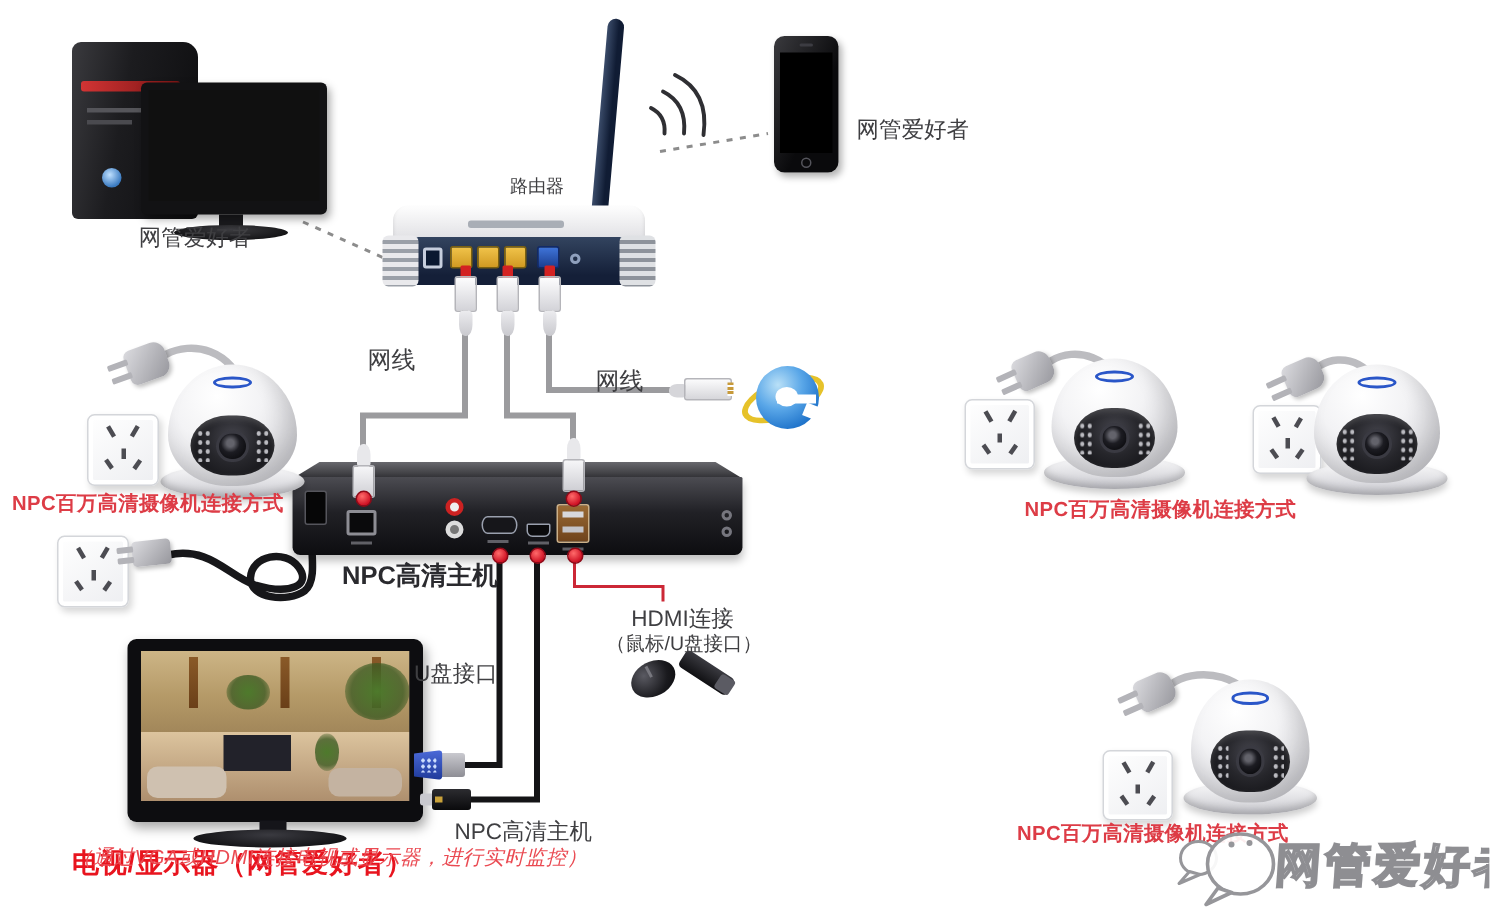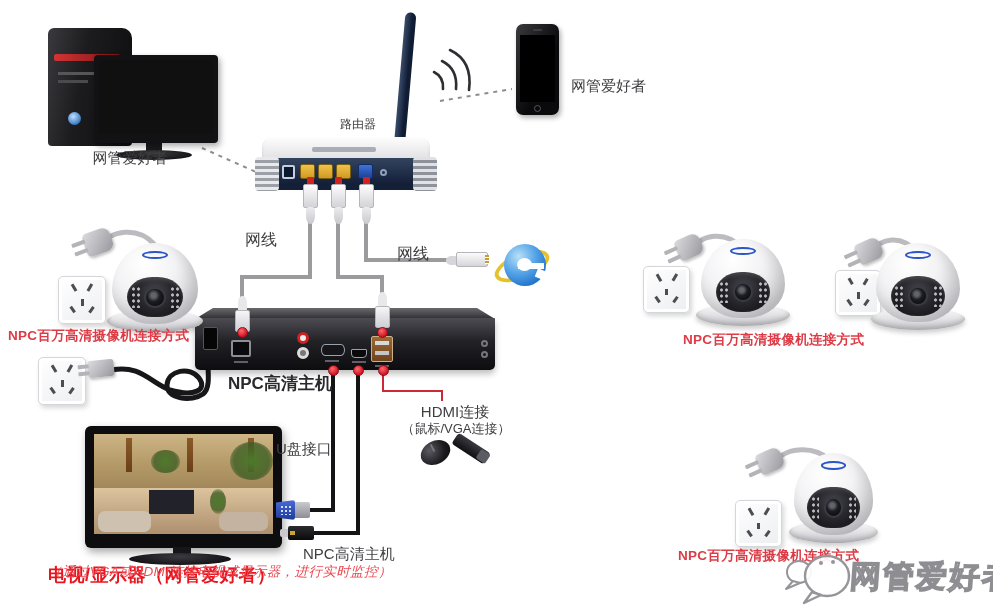--- a/index.html
+++ b/index.html
@@ -379,21 +379,21 @@
     <div class="pins"></div>
   </div>
   <div class="hdmi-conn">
     <div class="tip"></div>
     <div class="body"></div>
     <div class="band"></div>
   </div>
   <div class="lbl" style="left:303px;top:545px;font-size:15px;">NPC高清主机</div>
 
   <div class="lbl" style="left:400px;top:403px;width:110px;text-align:center;font-size:15px;">HDMI连接</div>
-  <div class="lbl" style="left:395px;top:420px;width:122px;text-align:center;font-size:13px;">（鼠标/VGA连接）</div>
+  <div class="lbl" style="left:395px;top:420px;width:122px;text-align:center;font-size:13px;">（鼠标/U盘接口）</div>
   <div class="mouse">
     <div class="line"></div>
   </div>
   <div class="udrive">
     <div class="cap"></div>
   </div>
 
   <div class="tv">
     <div class="tscreen">
       <div class="tv-topsc">

